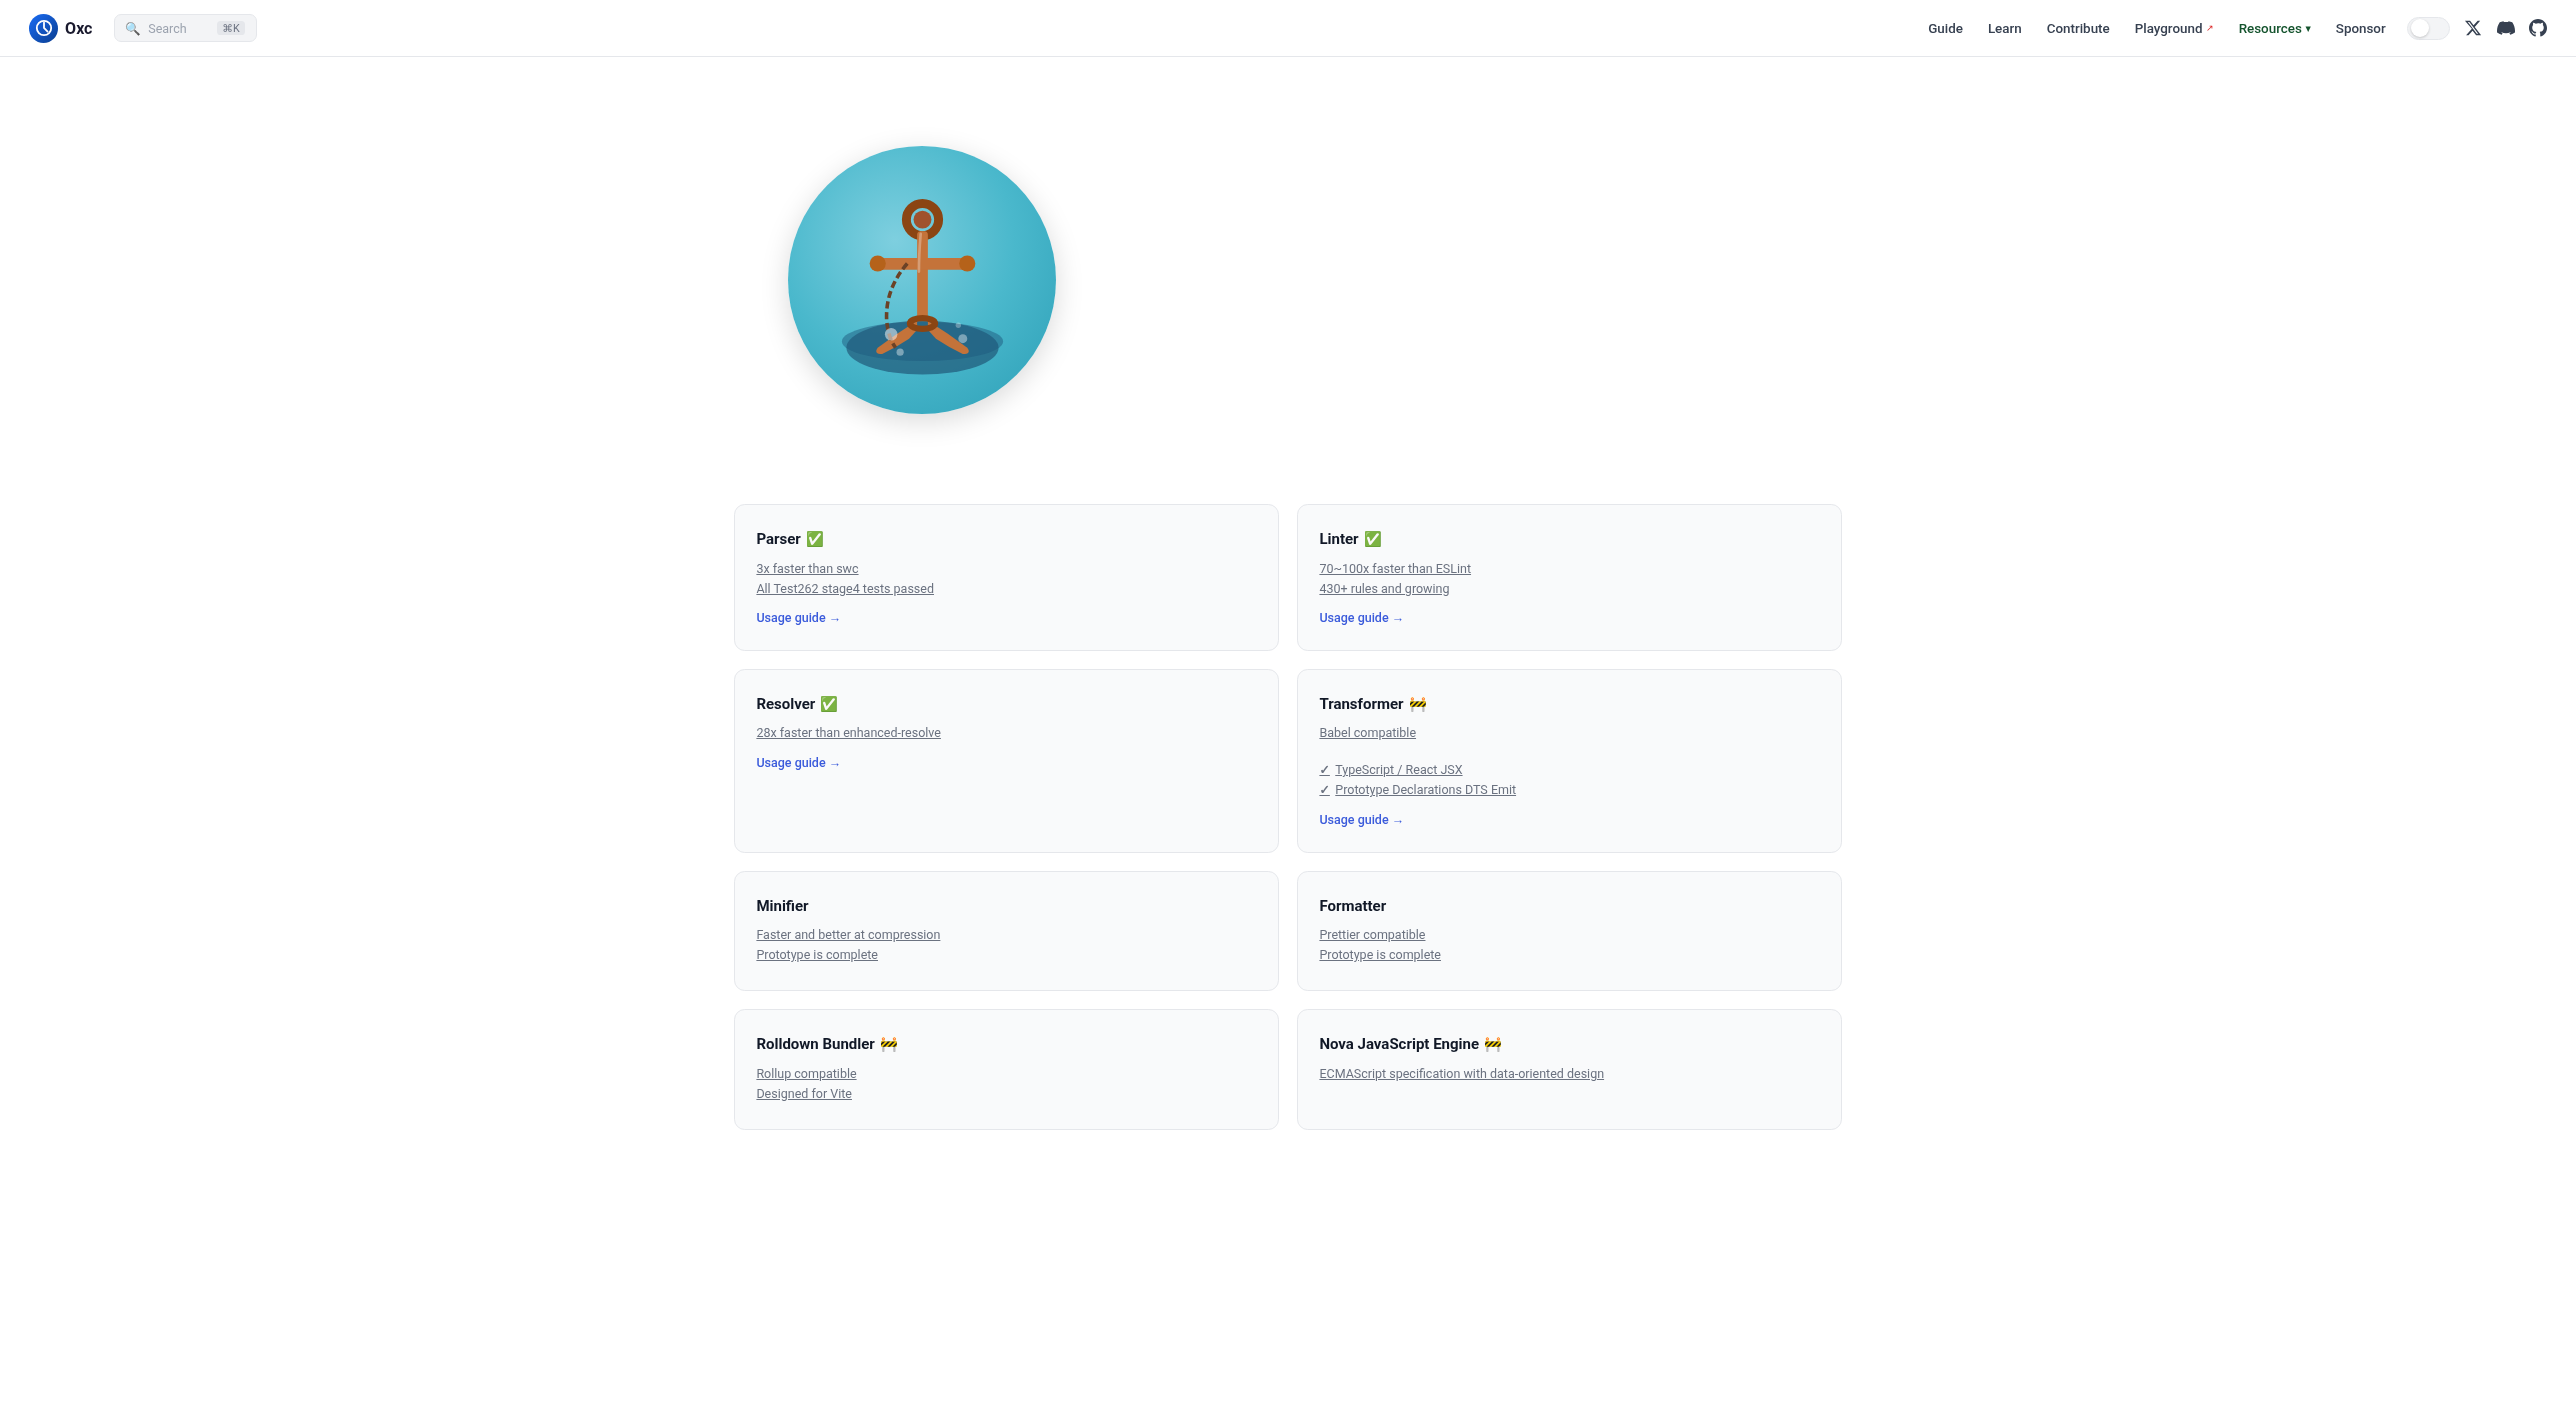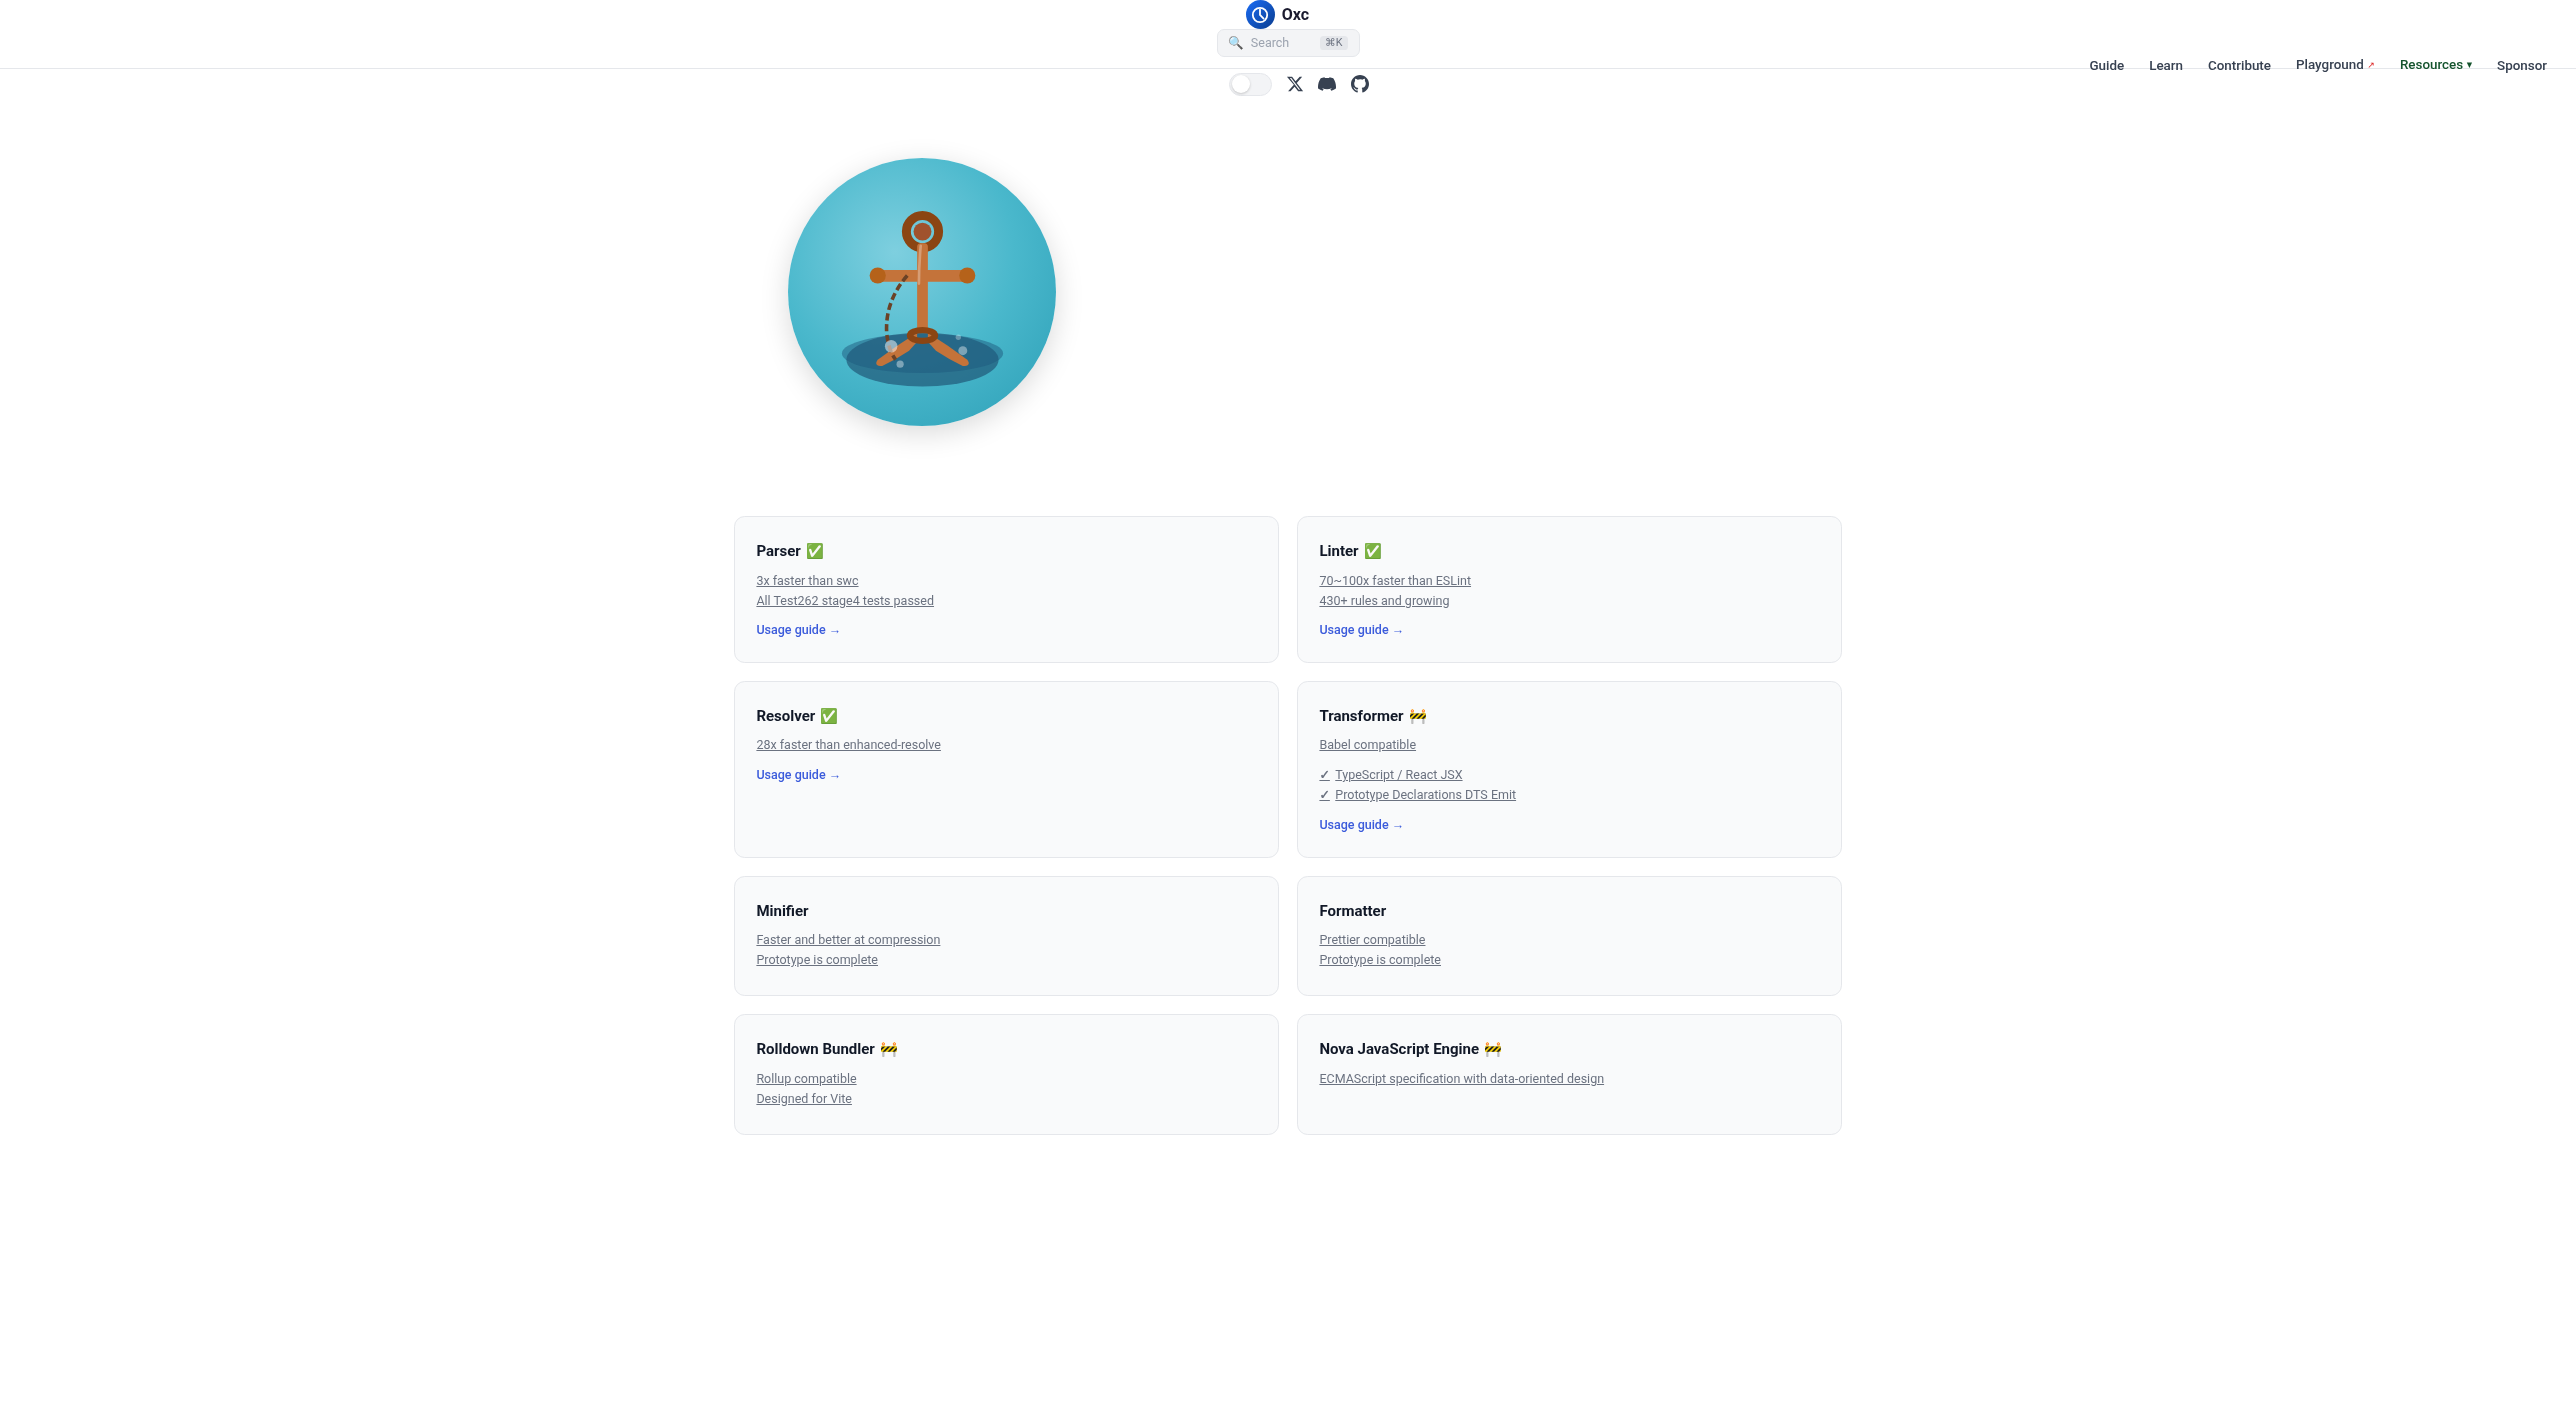--- a/index.html
+++ b/index.html
@@ -8,28 +8,27 @@
       background: #ffffff;
       color: #1a1a2e;
       min-height: 100vh;
     }
 
     
     nav {
       display: flex;
       align-items: center;
       padding: 0 29px;
-      height: 69px;
+      height: 57px;
       border-bottom: 0.9px solid #e5e7eb;
       position: sticky;
       top: 0;
       background: rgba(255,255,255,0.95);
       backdrop-filter: blur(7.1px);
       z-index: 100;
-      flex-direction: column;
     }
     .nav-logo {
       display: flex;
       align-items: center;
       gap: 7.1px;
       font-weight: 700;
       font-size: 16px;
       color: #1a1a2e;
       text-decoration: none;
       margin-right: 21.4px;
@@ -408,21 +407,21 @@
       <a href="#" class="card-link">Usage guide →</a>
     </div>
 
     <div class="card">
       <div class="card-title">
         <span>Transformer</span>
         <span class="card-wip">🚧</span>
       </div>
       <div class="card-desc">
         <p>Babel compatible</p>
-        <div class="check-item" style="margin-top:10px;">TypeScript / React JSX</div>
+        <div class="check-item" style="margin-top:17px;">TypeScript / React JSX</div>
         <div class="check-item">Prototype Declarations DTS Emit</div>
       </div>
       <a href="#" class="card-link">Usage guide →</a>
     </div>
   </div>
 
   <div class="cards-grid">
 
     <div class="card">
       <div class="card-title">

